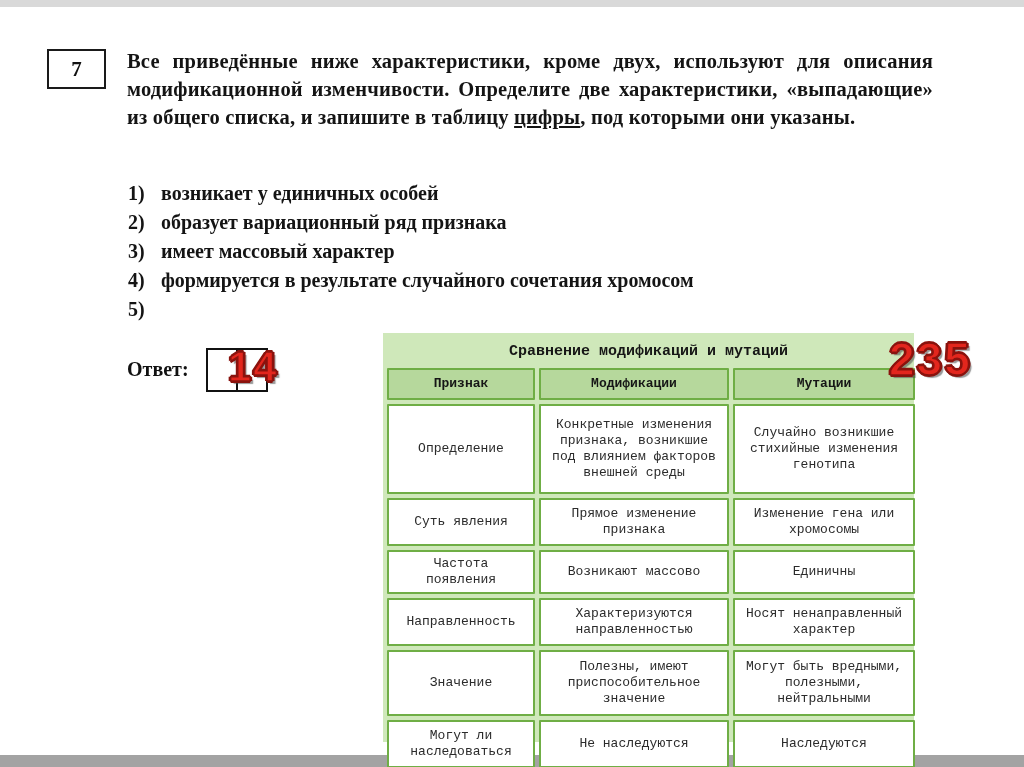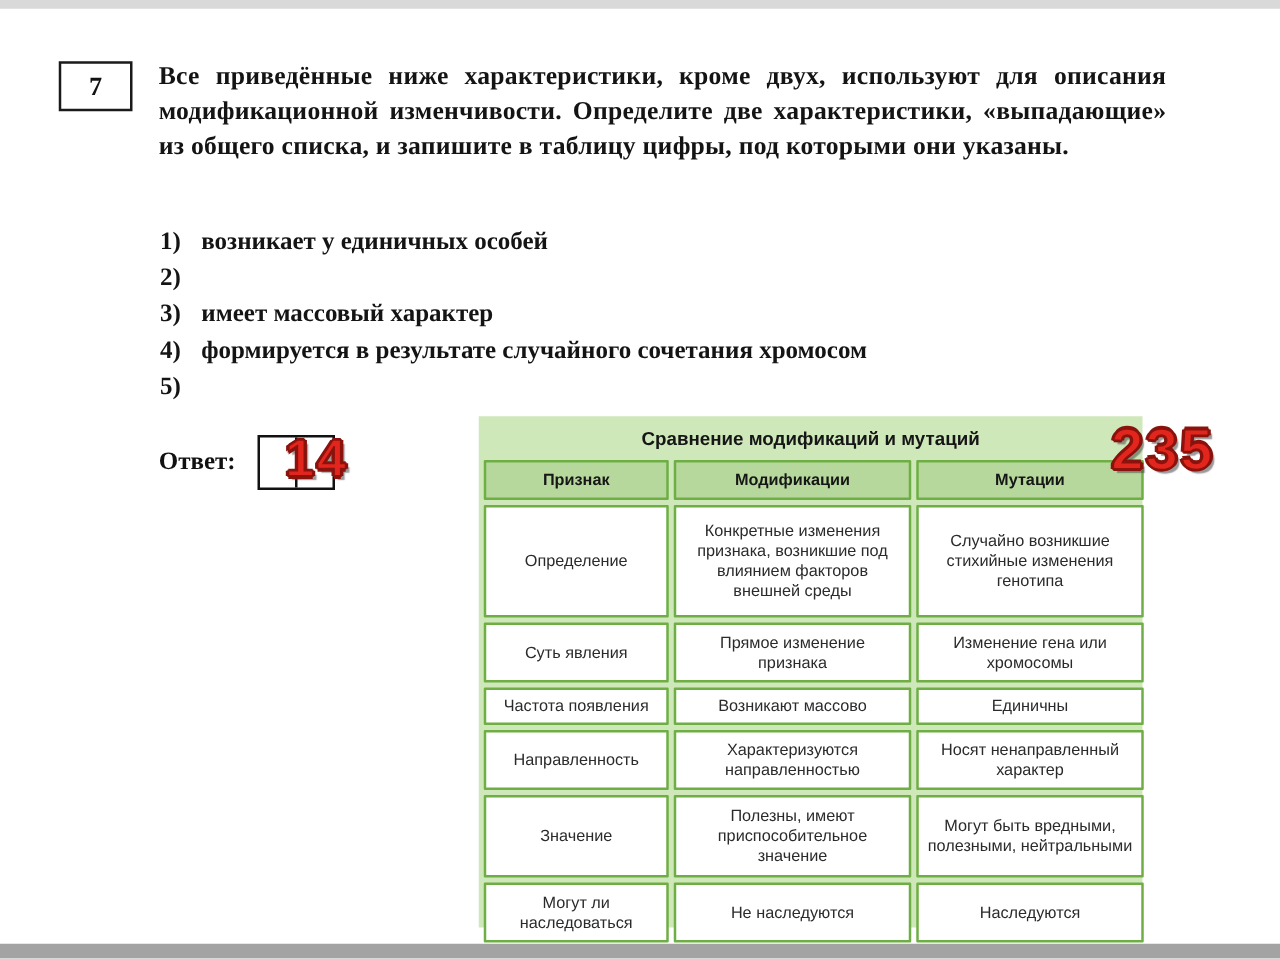--- a/index.html
+++ b/index.html
@@ -22,21 +22,21 @@
     border:2px solid #1a1a1a; display:flex; align-items:center; justify-content:center;
     font-size:21px; font-weight:700; background:#fff;
   }
 
   
   .qtext {
     position:absolute; left:127px; top:47px; width:806px;
     font-size:20.5px; font-weight:700; line-height:28px; text-align:justify;
     color:#141414; letter-spacing:.2px;
   }
-  .q-emph { font-weight:700; }
+  .q-emph { text-decoration:underline; font-weight:700; }
 
   
   .qlist {
     position:absolute; left:128px; top:182px; width:760px;
     font-size:20px; font-weight:700; color:#141414;
   }
   .qlist-item { display:flex; margin-bottom:7px; line-height:22px; }
   .qlist-num { width:33px; flex:0 0 33px; }
 
   
@@ -67,21 +67,21 @@
     line-height:1;
     text-align:right;
   }
   .answer-overlay { left:228px; top:346px; font-size:42px; }
   .table-answer-overlay { left:889px; top:336px; font-size:46px; }
 
   
   .table-panel {
     position:absolute; left:383px; top:333px; width:531px; height:409px;
     background:var(--table_panel_bg, #cfe8ba);
-    font-family:Liberation Sans, sans-serif;
+    font-family:Liberation Mono, monospace;
   }
   .table-title {
     text-align:center; padding-top:10px; font-size:15px; font-weight:700;
     color:#161616;
   }
   table.cmp {
     margin:4px auto 0; border-collapse:separate; border-spacing:4px;
     width:520px; table-layout:fixed;
   }
   table.cmp th, table.cmp td {
@@ -114,20 +114,21 @@
 
   <div class="qtext"><span>Все приведённые ниже характеристики, кроме двух, используют для описания модификационной изменчивости. Определите две характеристики, «выпадающие» из общего списка, и запишите в таблицу </span><span class="q-emph">цифры</span><span>, под которыми они указаны.</span></div>
 
   <div class="qlist">
     <div class="qlist-item">
       <span class="qlist-num">1)</span>
       <span>возникает у единичных особей</span>
     </div>
     <div class="qlist-item">
       <span class="qlist-num">2)</span>
+      <span>образует вариационный ряд признака</span>
     </div>
     <div class="qlist-item">
       <span class="qlist-num">3)</span>
       <span>имеет массовый характер</span>
     </div>
     <div class="qlist-item">
       <span class="qlist-num">4)</span>
       <span>формируется в результате случайного сочетания хромосом</span>
     </div>
     <div class="qlist-item">

